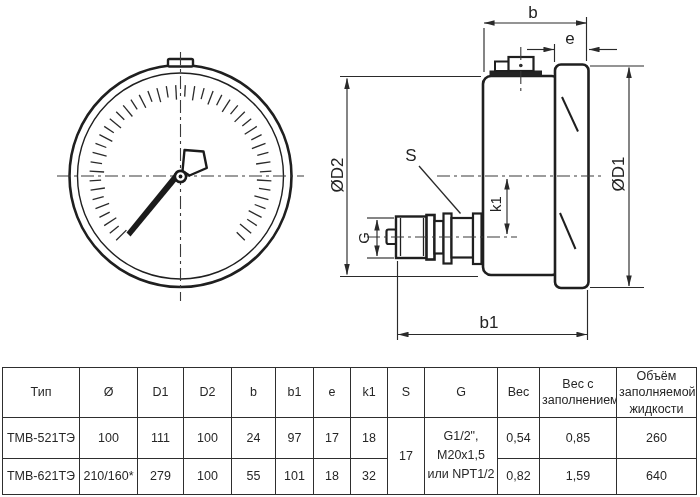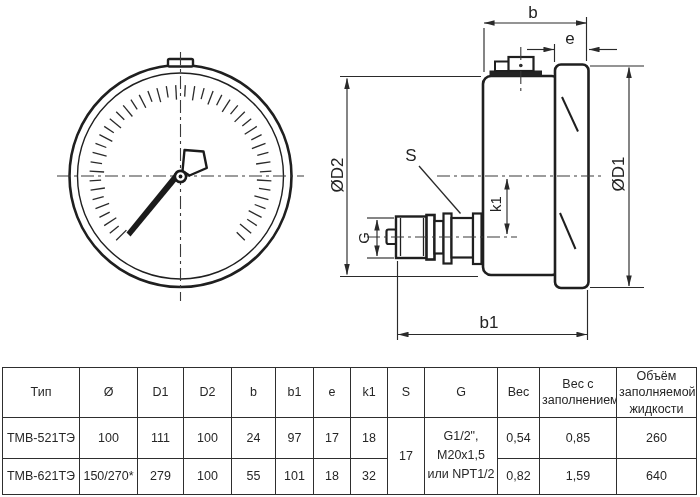--- a/index.html
+++ b/index.html
@@ -233,21 +233,21 @@
       <td rowspan="2">17</td>
       <td rowspan="2" class="multiline">G1/2",
 M20x1,5
 или NPT1/2</td>
       <td>0,54</td>
       <td>0,85</td>
       <td>260</td>
     </tr>
     <tr style="height:36px">
       <td class="typecell">ТМВ-621ТЭ</td>
-      <td>150/270*</td>
+      <td>210/160*</td>
       <td>279</td>
       <td>100</td>
       <td>55</td>
       <td>101</td>
       <td>18</td>
       <td>32</td>
       <td>0,82</td>
       <td>1,59</td>
       <td>640</td>
     </tr>

